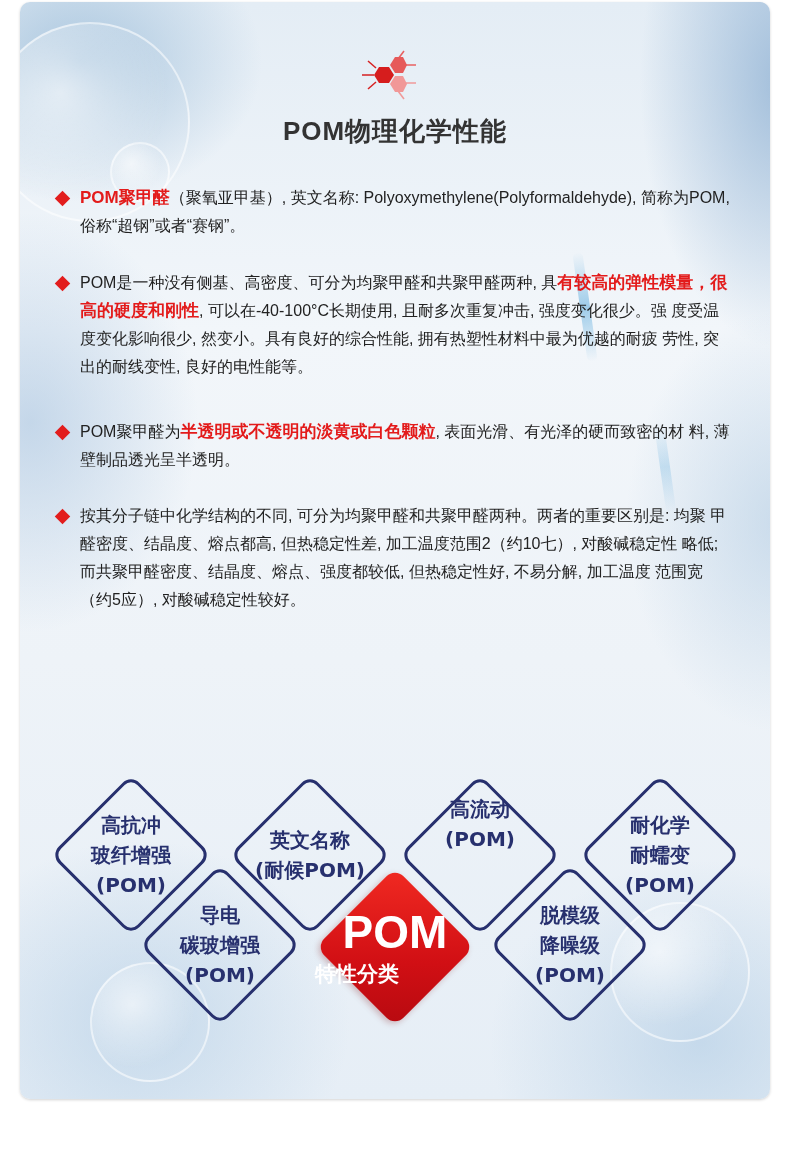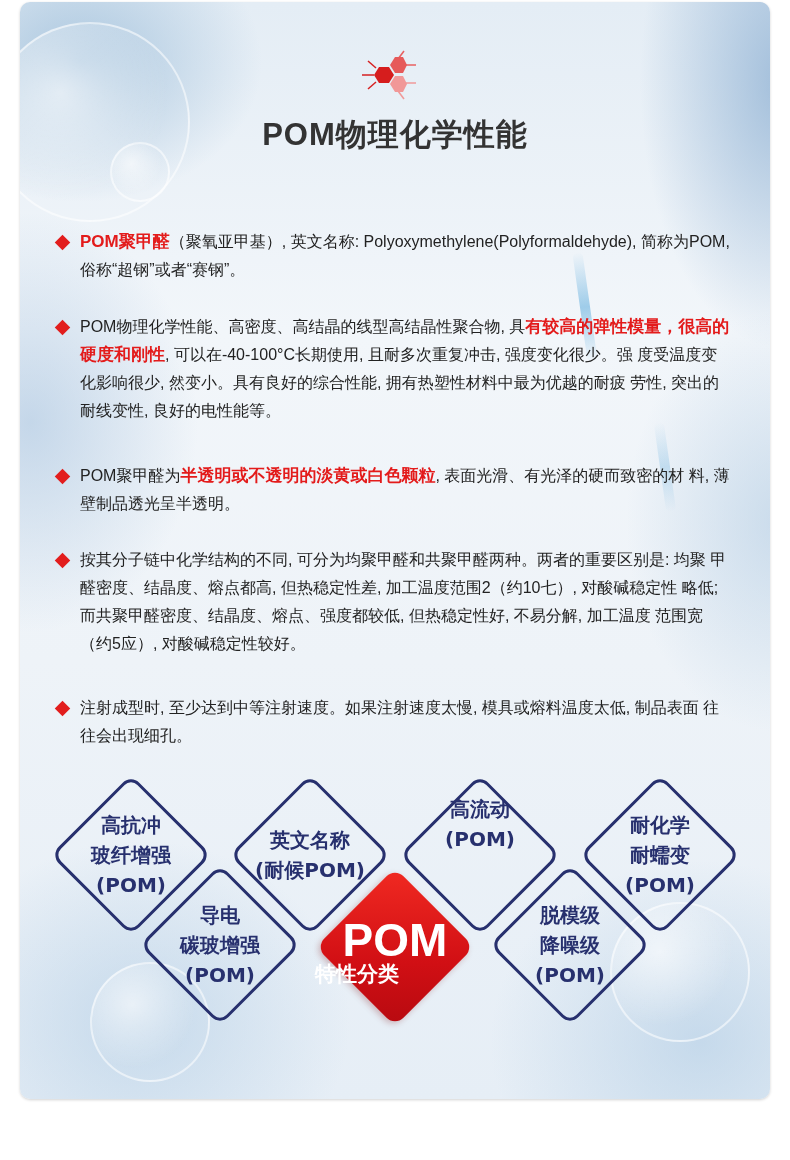--- a/index.html
+++ b/index.html
@@ -28,27 +28,27 @@
     position: absolute; width: 10px; border-radius: 6px;
     background: linear-gradient(180deg, rgba(90,170,220,0), rgba(90,170,220,0.55), rgba(90,170,220,0));
     transform: rotate(-8deg);
   }
 
   .logo { position: absolute; left: 340px; top: 45px; width: 60px; height: 54px; }
 
   .title {
     position: absolute; left: 0; top: 112px; width: 750px; text-align: center;
     font-family: "Liberation Sans", "DejaVu Sans", sans-serif;
-    font-weight: bold; font-size: 31px; color: #333333; letter-spacing: 1px;
+    font-weight: bold; font-size: 26px; color: #333333; letter-spacing: 1px;
   }
 
   .para {
     position: absolute; left: 60px; width: 650px;
     font-family: "Liberation Sans", "DejaVu Sans", sans-serif;
-    font-size: 16px; line-height: 28px; color: #222222; margin-top: 44px;
+    font-size: 16px; line-height: 28px; color: #222222;
   }
   .bullet {
     position: absolute; left: -23px; top: 9px; width: 11px; height: 11px;
     background: #e21d1d; transform: rotate(45deg);
   }
   .hl { color: #e31b1b; font-weight: bold; font-size: 17px; }
 
   .diamond {
     position: absolute; width: 114px; height: 114px;
     border: 3px solid #27306e; border-radius: 12px;
@@ -61,21 +61,21 @@
   }
   .center-diamond {
     position: absolute; width: 112px; height: 112px; border-radius: 12px;
     background: linear-gradient(135deg, #f12a22 0%, #d10f14 60%, #b70a10 100%);
     transform: rotate(45deg);
     box-shadow: 0 3px 6px rgba(120,0,0,0.25);
   }
   .center-big {
     position: absolute; width: 160px; text-align: center;
     font-family: "Liberation Sans", "DejaVu Sans", sans-serif;
-    font-weight: bold; font-size: 46px; line-height: 50px; color: #ffffff; margin-top: 8px;
+    font-weight: bold; font-size: 46px; line-height: 50px; color: #ffffff;
   }
   .center-small {
     position: absolute; width: 160px; text-align: left;
     font-family: "DejaVu Sans", "Liberation Sans", sans-serif;
     font-weight: bold; font-size: 21px; line-height: 22px; color: #ffffff;
   }
 </style>
 </head>
 <body>
 
@@ -103,37 +103,33 @@
 
   <div class="title">POM物理化学性能</div>
 
   <div class="para" style="top:182px;">
     <span class="bullet"></span>
     <span class="hl">POM聚甲醛</span><span>（聚氧亚甲基）, 英文名称: Polyoxymethylene(Polyformaldehyde), 简称为POM, 俗称“超钢”或者“赛钢”。</span>
   </div>
 
   <div class="para" style="top:267px;">
     <span class="bullet"></span>
-    <span>POM物理化学性能、高密度、高结晶的线型高结晶性聚合物, 具</span><span class="hl">有较高的弹性模量，很高的硬度和刚性</span><span>, 可以在-40-100°C长期使用, 且耐多次重复冲击, 强度变化很少。强 度受温度变化影响很少, 然变小。具有良好的综合性能, 拥有热塑性材料中最为优越的耐疲 劳性, 突出的耐线变性, 良好的电性能等。</span>
+    <span>POM是一种没有侧基、高密度、可分为均聚甲醛和共聚甲醛两种, 具</span><span class="hl">有较高的弹性模量，很高的硬度和刚性</span><span>, 可以在-40-100°C长期使用, 且耐多次重复冲击, 强度变化很少。强 度受温度变化影响很少, 然变小。具有良好的综合性能, 拥有热塑性材料中最为优越的耐疲 劳性, 突出的耐线变性, 良好的电性能等。</span>
   </div>
 
   <div class="para" style="top:416px;">
     <span class="bullet"></span>
     <span>POM聚甲醛为</span><span class="hl">半透明或不透明的淡黄或白色颗粒</span><span>, 表面光滑、有光泽的硬而致密的材 料, 薄壁制品透光呈半透明。</span>
   </div>
 
   <div class="para" style="top:500px;">
     <span class="bullet"></span>
     <span>按其分子链中化学结构的不同, 可分为均聚甲醛和共聚甲醛两种。两者的重要区别是: 均聚 甲醛密度、结晶度、熔点都高, 但热稳定性差, 加工温度范围2（约10七）, 对酸碱稳定性 略低; 而共聚甲醛密度、结晶度、熔点、强度都较低, 但热稳定性好, 不易分解, 加工温度 范围宽（约5应）, 对酸碱稳定性较好。</span>
   </div>
 
-  <div class="para" style="top:648px;">
-    <span class="bullet"></span>
-    <span>注射成型时, 至少达到中等注射速度。如果注射速度太慢, 模具或熔料温度太低, 制品表面 往往会出现细孔。</span>
-  </div>
 
   <div class="diamond" style="left:54px;top:796px;"></div>
   <div class="dlabel" style="left:31px;top:808px;">
     <div>高抗冲</div>
     <div>玻纤增强</div>
     <div>(POM)</div>
   </div>
 
   <div class="diamond" style="left:233px;top:796px;"></div>
   <div class="dlabel" style="left:210px;top:823px;">

